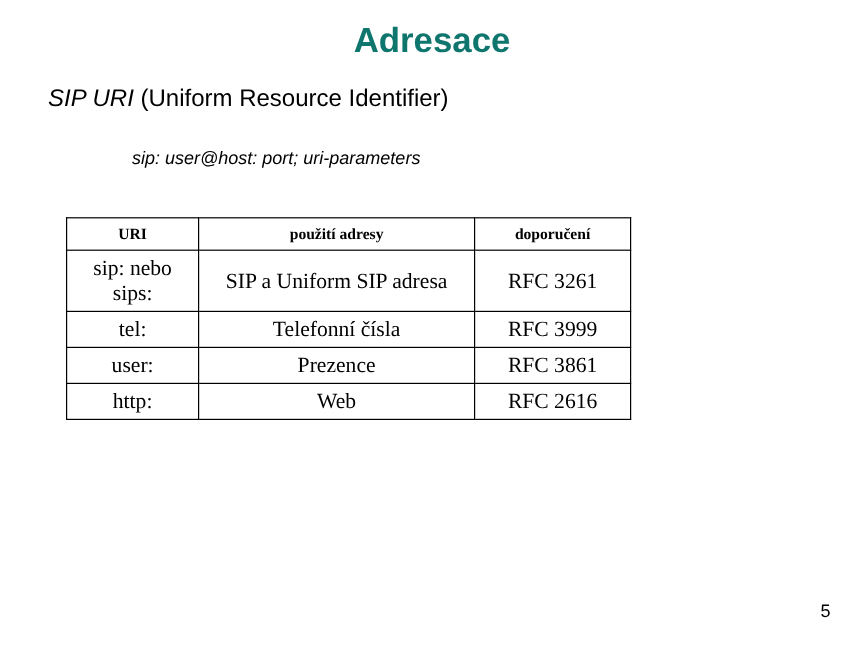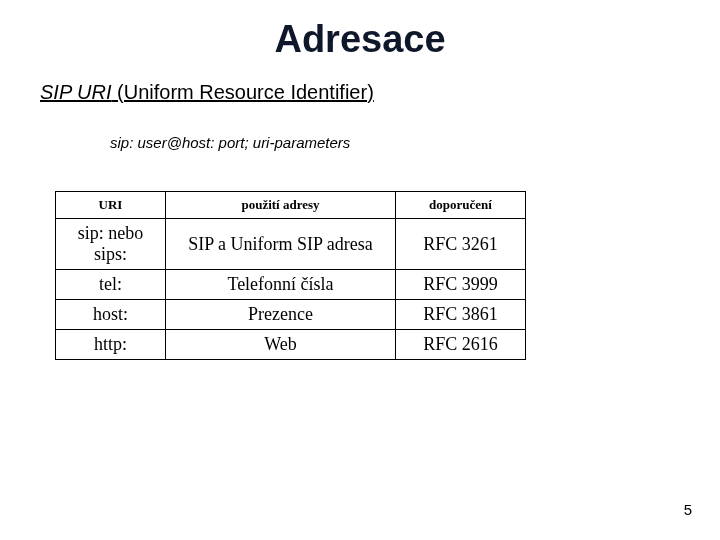--- a/index.html
+++ b/index.html
@@ -13,30 +13,29 @@
     position: relative;
   }
   .slide {
     width: 720px;
     height: 540px;
     position: relative;
     box-sizing: border-box;
   }
   .title {
     text-align: center;
-    font-size: 38px;
+    font-size: 29px;
     font-weight: bold;
-    color: #0f172a;
+    color: #0f766e;
     padding-top: 18px;
   }
   .subtitle {
     font-size: 20px;
     color: #000;
     margin: 20px 0 0 40px;
-    text-decoration: underline;
   }
   .subtitle .ital {
     font-style: italic;
   }
   .syntax {
     font-size: 15px;
     font-style: italic;
     margin: 30px 0 0 110px;
   }
   .table-wrap {
@@ -101,21 +100,21 @@
           <td>sip: nebo sips:</td>
           <td>SIP a Uniform SIP adresa</td>
           <td>RFC 3261</td>
         </tr>
         <tr>
           <td>tel:</td>
           <td>Telefonní čísla</td>
           <td>RFC 3999</td>
         </tr>
         <tr>
-          <td>host:</td>
+          <td>user:</td>
           <td>Prezence</td>
           <td>RFC 3861</td>
         </tr>
         <tr>
           <td>http:</td>
           <td>Web</td>
           <td>RFC 2616</td>
         </tr>
       </tbody>
     </table>

